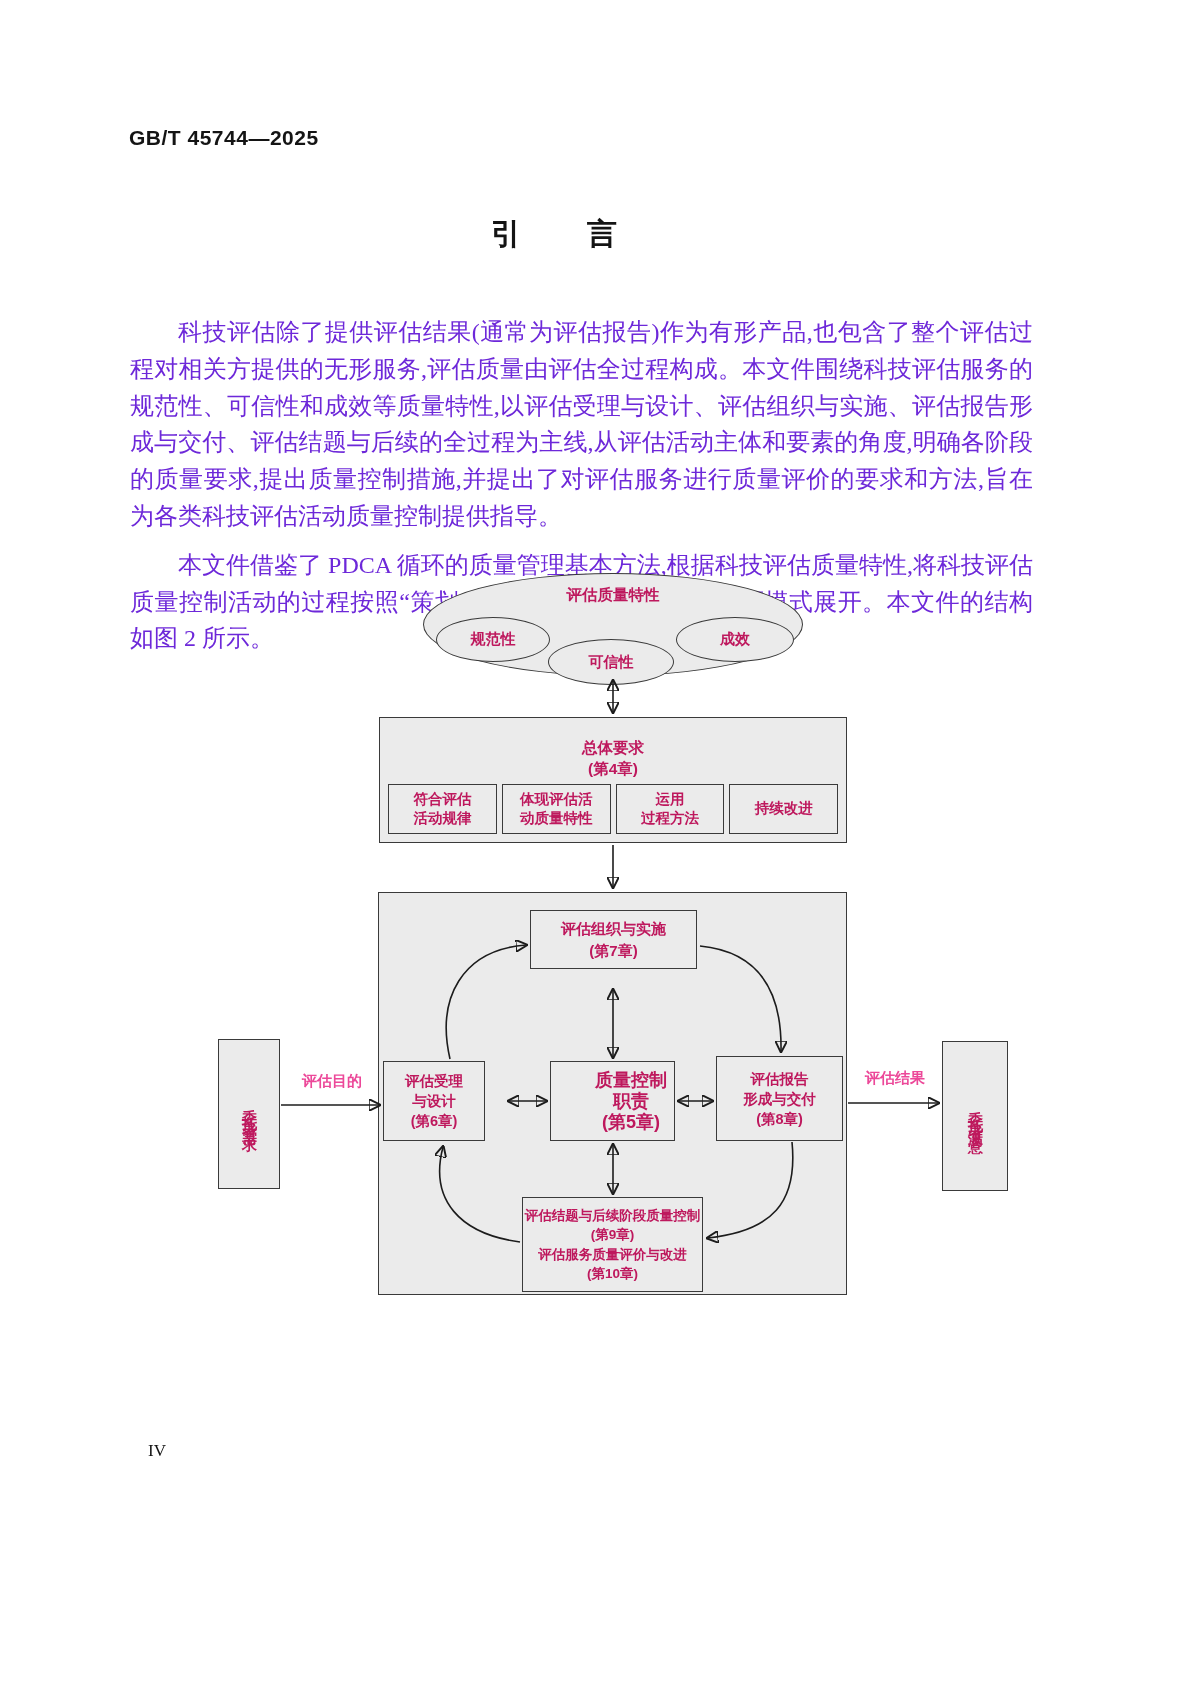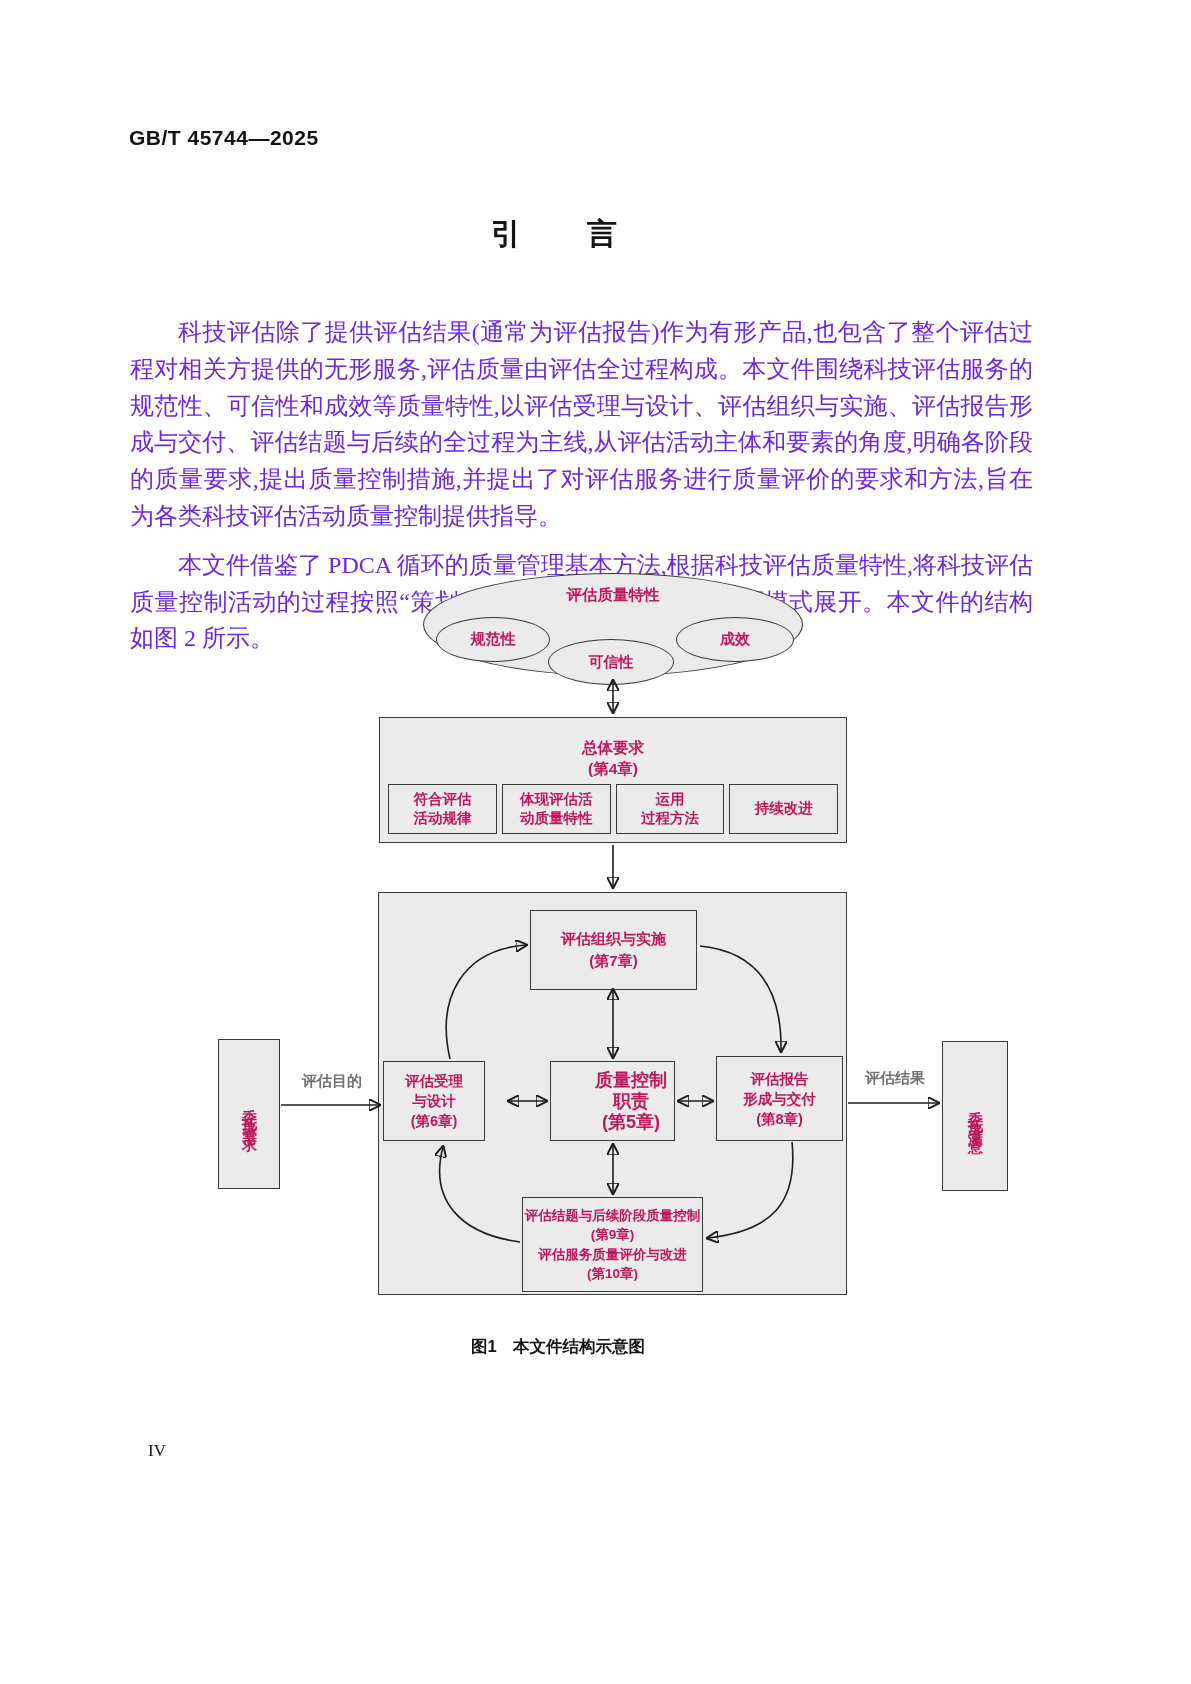--- a/index.html
+++ b/index.html
@@ -33,32 +33,32 @@
 
   #general-box{left:379px;top:717px;width:468px;height:126px;z-index:1;
                justify-content:flex-start;padding:19px 8px 8px;font-size:15.5px;line-height:21px;}
   #general-row{display:flex;width:100%;gap:5px;margin-top:5px;flex:1;}
   .gsub{flex:1;border:1.4px solid #3a3a3a;background:#ebebeb;display:flex;
         flex-direction:column;align-items:center;justify-content:center;
         font-size:14.5px;line-height:19.5px;}
 
   #big-box{left:378px;top:892px;width:469px;height:403px;z-index:0;}
 
-  #cy-top{left:530px;top:910px;width:167px;height:80px;font-size:15px;line-height:22px;z-index:2;border-width:1.4px;}
+  #cy-top{left:530px;top:910px;width:167px;height:59px;font-size:15px;line-height:22px;z-index:2;border-width:1.4px;}
   #cy-left{left:383px;top:1061px;width:102px;height:80px;font-size:14.5px;line-height:20px;z-index:2;border-width:1.4px;}
   #cy-center{left:550px;top:1061px;width:125px;height:80px;font-size:18px;line-height:21px;z-index:2;border-width:1.4px;padding-left:37px;}
   #cy-right{left:716px;top:1056px;width:127px;height:85px;font-size:14.5px;line-height:20px;z-index:2;border-width:1.4px;}
   #cy-bottom{left:522px;top:1197px;width:181px;height:95px;font-size:13.5px;line-height:19.5px;z-index:2;border-width:1.4px;}
 
   #client-left{left:218px;top:1039px;width:62px;height:150px;font-size:15px;z-index:2;}
   #client-right{left:942px;top:1041px;width:66px;height:150px;font-size:15px;z-index:2;}
   .vtext{writing-mode:vertical-rl;letter-spacing:7px;}
 
   .flow-label{position:absolute;font-family:"Liberation Sans",sans-serif;
-              font-weight:600;font-size:15px;text-align:center;color:#737373;}
+              font-weight:600;font-size:15px;text-align:center;color:#ec4899;}
   #lbl-purpose{left:284px;top:1072px;width:96px;}
   #lbl-result{left:850px;top:1069px;width:90px;}
 
   #fig-caption{left:0;width:1116px;top:1336px;text-align:center;
                font-family:"Liberation Sans",sans-serif;font-weight:700;font-size:16.5px;}
   #page-num{left:148px;top:1441px;font-size:17px;}
 
   #arrow-layer{position:absolute;left:0;top:0;width:1191px;height:1684px;
                z-index:3;pointer-events:none;}
   #arrow-layer path{fill:none;stroke:#1c1c1c;stroke-width:1.6;}
@@ -162,17 +162,16 @@
     <path d="M 509 1101 L 546 1101" marker-start="url(#ah)" marker-end="url(#ah)"></path>
     <path d="M 679 1101 L 712 1101" marker-start="url(#ah)" marker-end="url(#ah)"></path>
     <path d="M 281 1105 L 379 1105" marker-end="url(#ah)"></path>
     <path d="M 848 1103 L 938 1103" marker-end="url(#ah)"></path>
     <path d="M 450 1059 C 436 998 462 950 526 945" marker-end="url(#ah)"></path>
     <path d="M 700 946 C 762 952 782 995 781 1051" marker-end="url(#ah)"></path>
     <path d="M 792 1142 C 798 1203 772 1231 708 1238" marker-end="url(#ah)"></path>
     <path d="M 520 1242 C 460 1234 429 1200 443 1147" marker-end="url(#ah)"></path>
   </svg>
 
-  <div class="abs" id="fig-caption">图1　本文件结构示意图</div>
 
   <div class="abs" id="page-num">IV</div>
 
 </div>
 
 </body></html>

